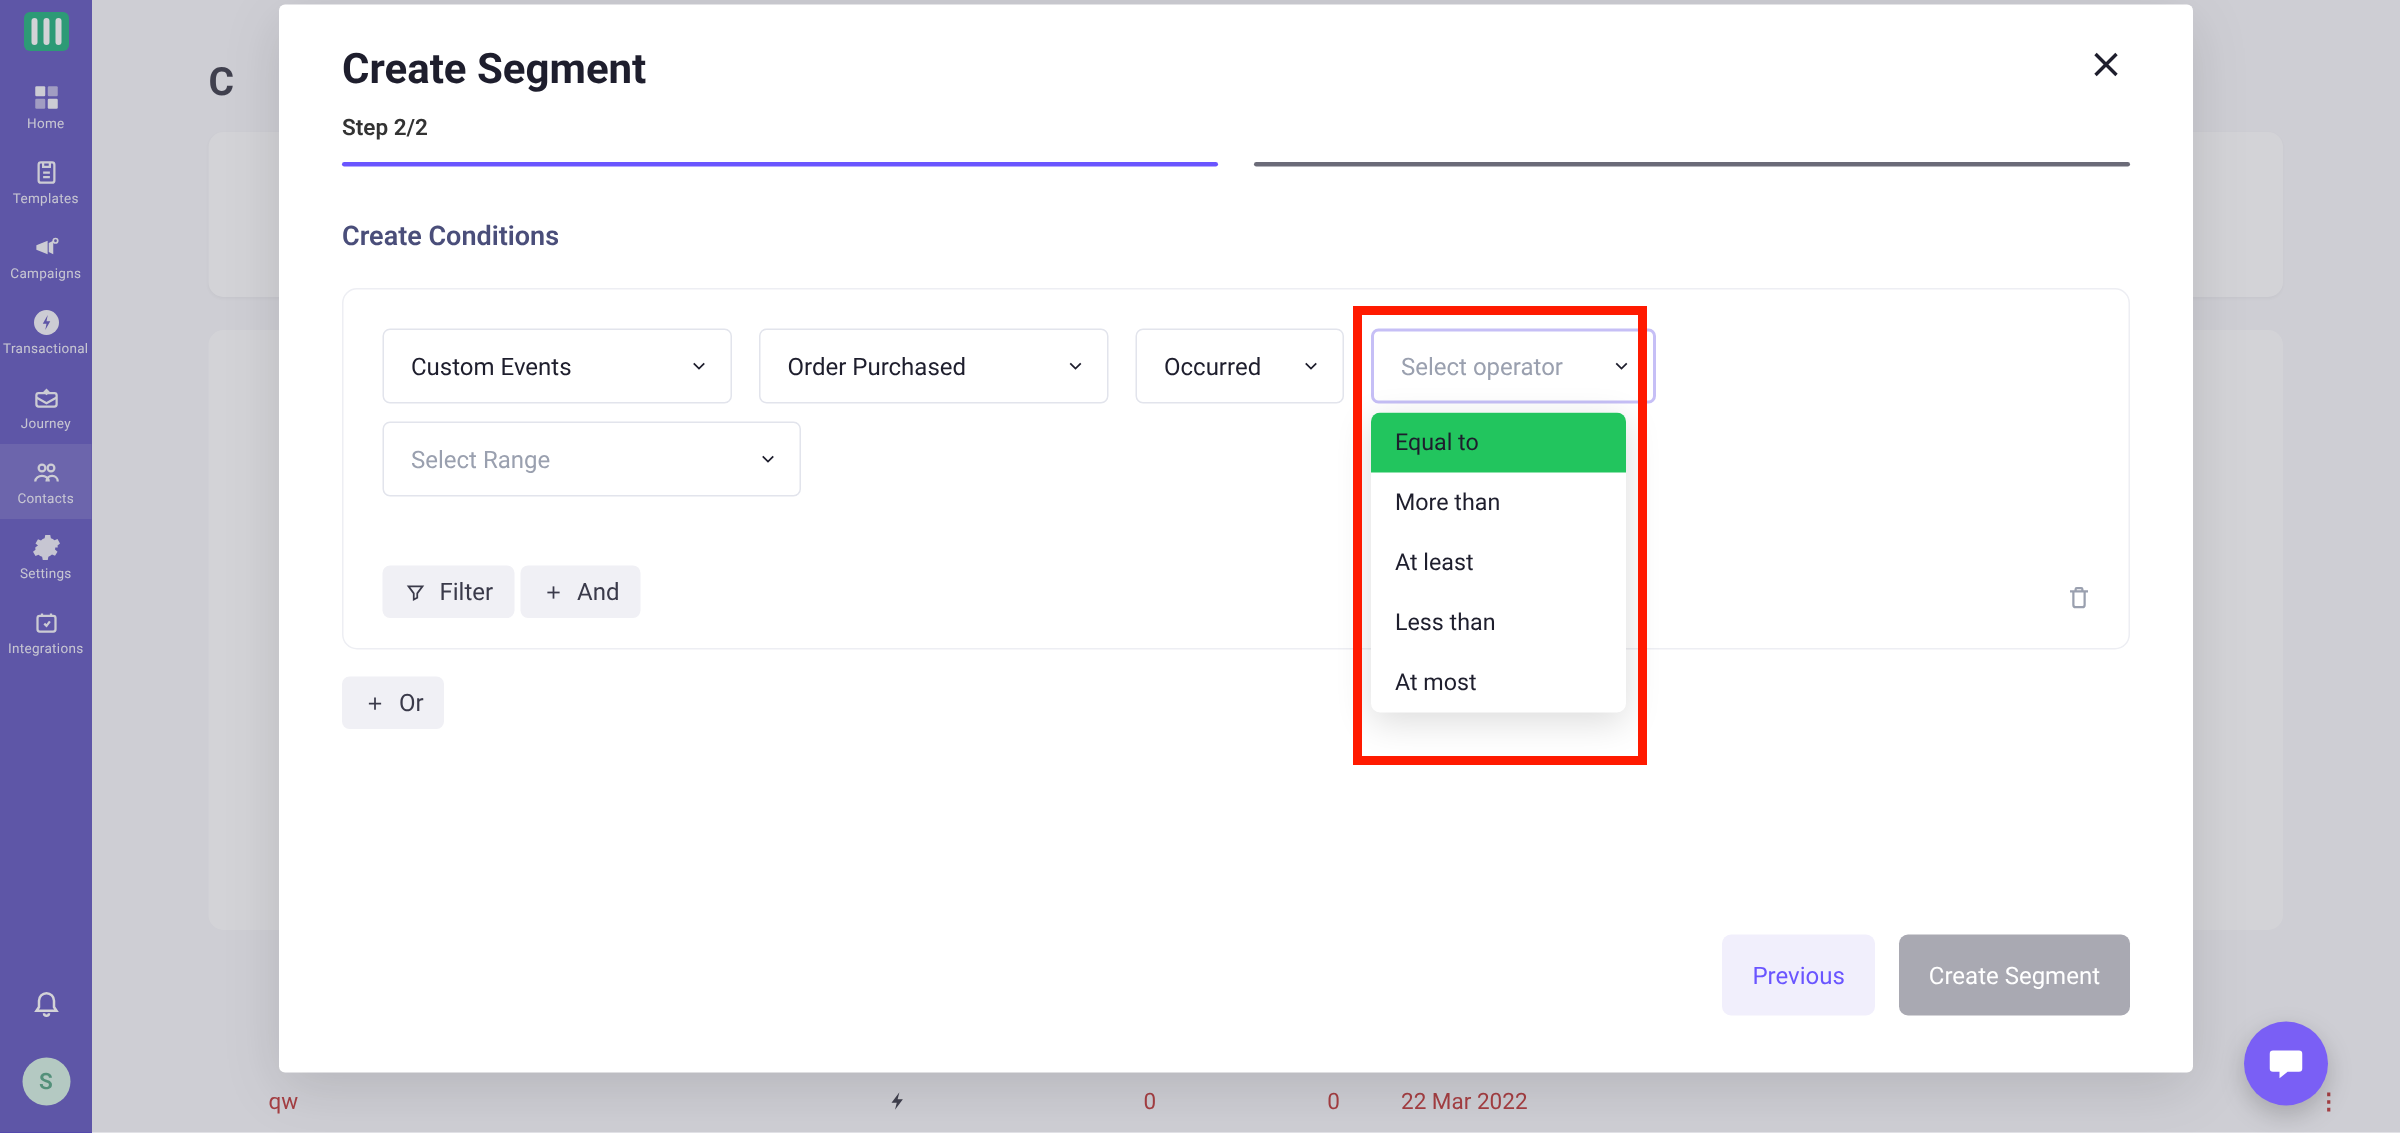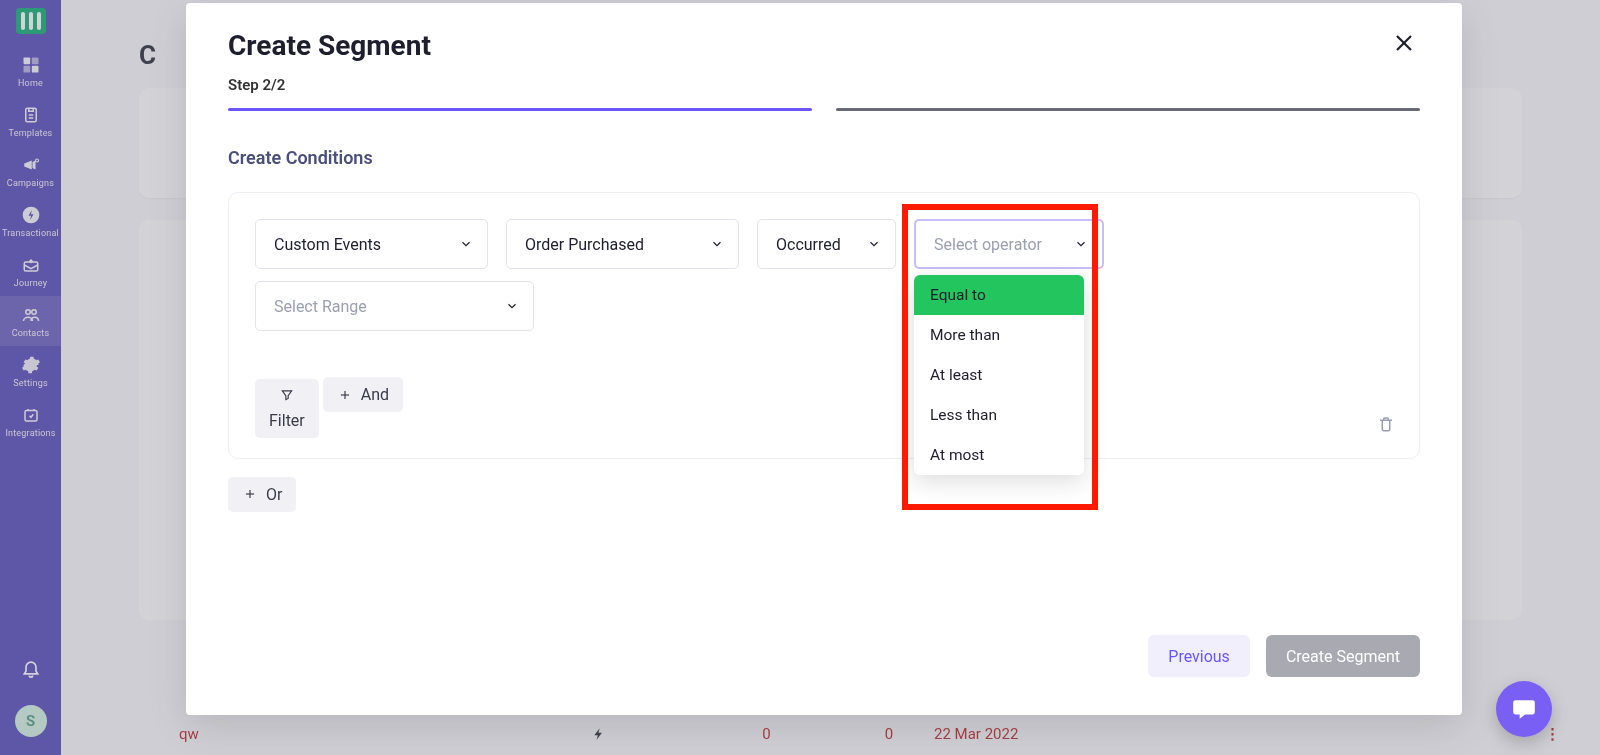--- a/index.html
+++ b/index.html
@@ -110,34 +110,34 @@
       padding: 11px 16px; font-size: 15.5px; color: #1e1e2d; cursor: pointer;
     }
     .dropdown-item.hover { background: #22c55e; }
 
     .chip-btn {
       display: inline-flex; align-items: center; gap: 8px;
       background: #f0f0f5; border-radius: 5px; padding: 8px 14px;
       font-size: 16px; color: #3a3a4a; cursor: pointer;
     }
     .chip-btn .ic { width: 16px; height: 16px; display:inline-flex; align-items:center; justify-content:center; }
-    .filter-btn { margin-top: 18px; flex-direction: column; }
+    .filter-btn { margin-top: 18px; }
     .and-btn { margin-top: 46px; }
     .or-btn { margin-top: 18px; }
 
     .trash {
       position: absolute; right: 24px; bottom: 24px; cursor: pointer;
       color: #9aa0af;
     }
 
     .modal-footer {
       margin-top: auto; display: flex; gap: 16px; justify-content: flex-end; padding-top: 20px;
     }
     .btn {
-      height: 42px; padding: 0 20px; border-radius: 6px; font-size: 16px;
+      height: 54px; padding: 0 20px; border-radius: 6px; font-size: 16px;
       display: inline-flex; align-items: center; cursor: pointer; border: none;
     }
     .btn-prev { background: #f1effc; color: #6a55ff; }
     .btn-create { background: #a9a9b2; color: #fff; }
 
     
     .chat-bubble {
       position: absolute; right: 48px; bottom: 18px; width: 56px; height: 56px; border-radius: 50%;
       background: #7a5ff5; z-index: 50; display:flex; align-items:center; justify-content:center;
       box-shadow: 0 6px 18px rgba(0,0,0,0.2); cursor: pointer;

